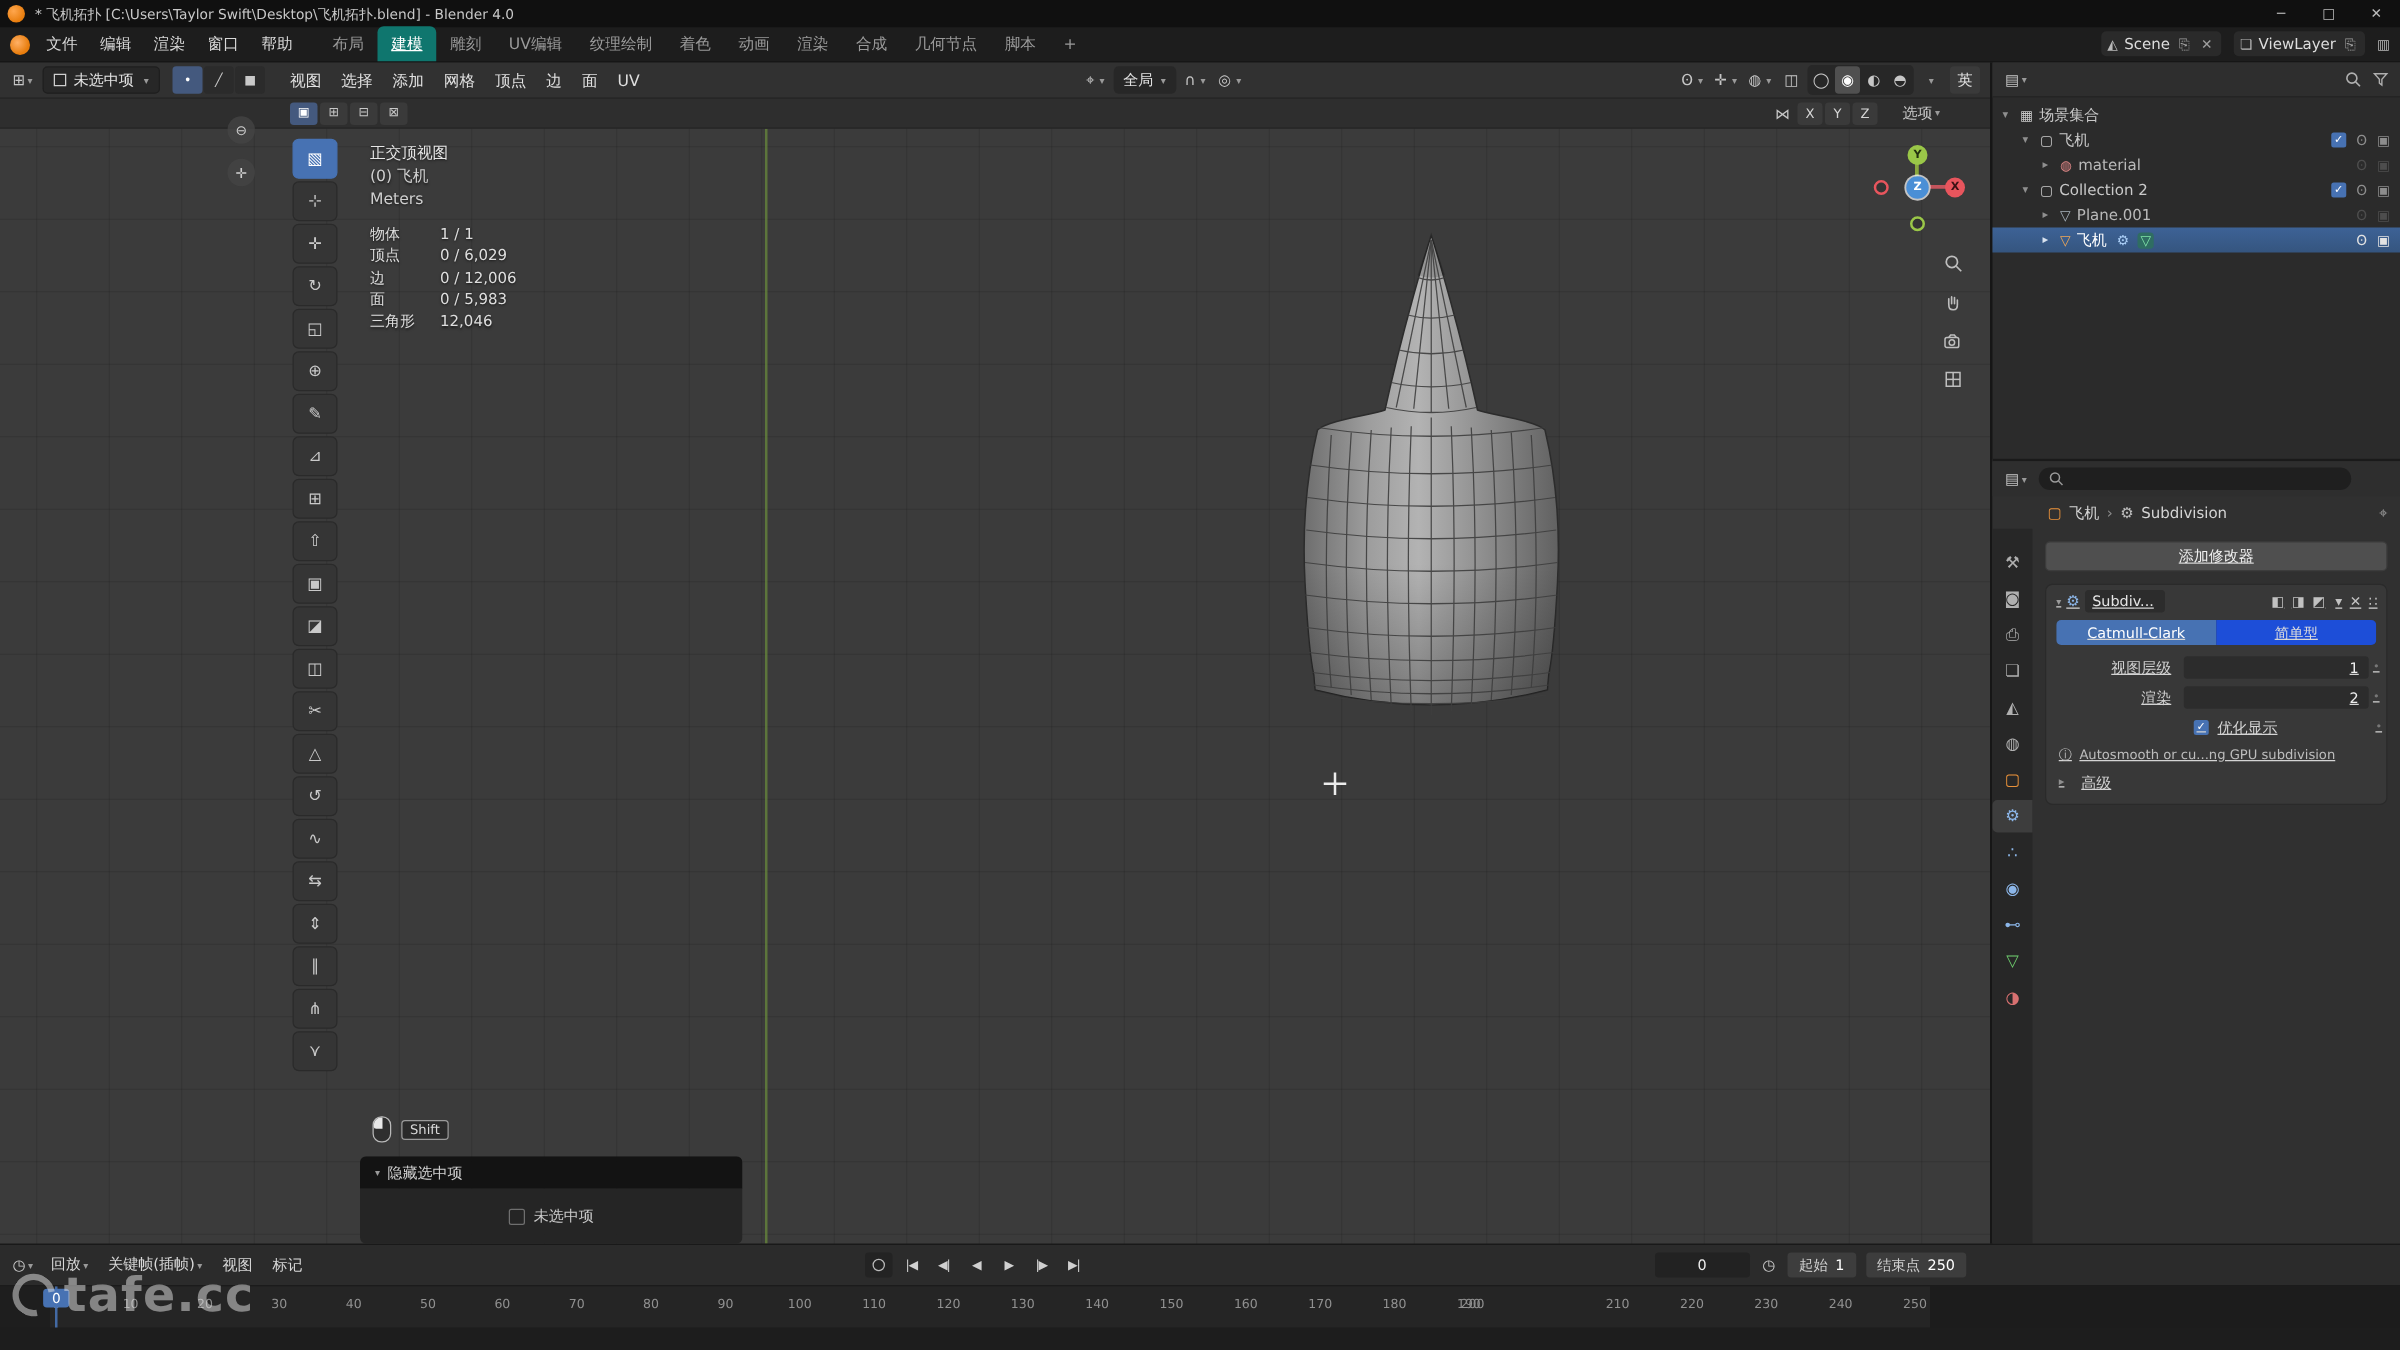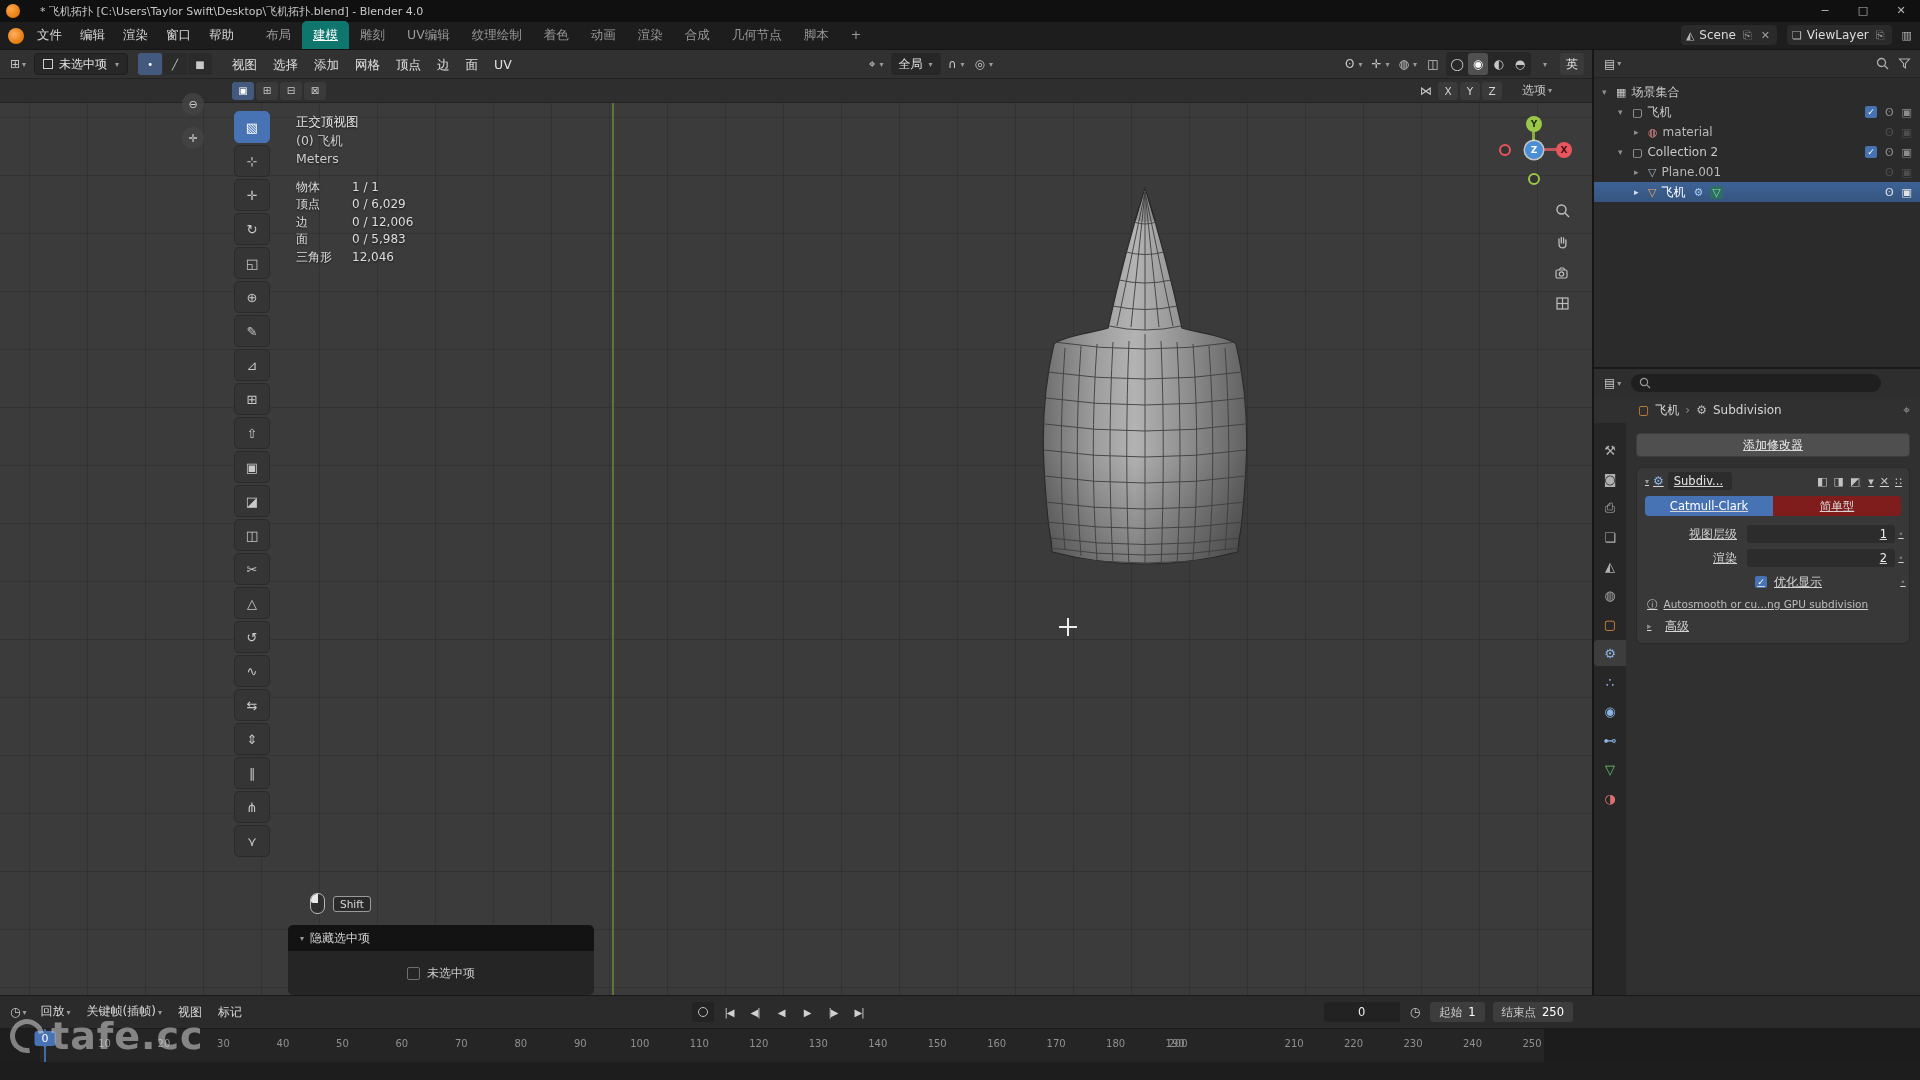--- a/index.html
+++ b/index.html
@@ -7,21 +7,21 @@
   #root {
     position:relative; width:1920px; height:1080px; overflow:hidden;
     font-family:"DejaVu Sans","Liberation Sans",sans-serif;
     color:#d4d4d4; background:#1d1d1d; font-size:12px;
   }
   .sp { flex:1; }
   .caret { font-size:8px; color:#9a9a9a; margin-left:2px; }
 
   
   #titlebar { position:absolute; top:0; left:0; right:0; height:22px; background:#101010;
-    display:flex; align-items:center; padding-left:6px; gap:20px; font-size:11px; color:#c8c8c8; }
+    display:flex; align-items:center; padding-left:6px; gap:8px; font-size:11px; color:#c8c8c8; }
   .tb-logo { width:14px; height:14px; border-radius:50%;
     background:radial-gradient(circle at 35% 35%, #ffa64d, #e87d0d 70%); }
   #win-controls { margin-left:auto; display:flex; height:22px; }
   .wbtn { width:38px; text-align:center; line-height:22px; font-size:11px; color:#bbb; }
 
   
   #topbar { position:absolute; top:22px; left:0; right:0; height:28px; background:#1d1d1d;
     display:flex; align-items:flex-end; padding:0 8px; border-bottom:1px solid #141414; }
   .tb2-logo { width:16px; height:16px; border-radius:50%; margin:0 4px 5px 0;
     background:radial-gradient(circle at 38% 38%, #ffb066, #e87d0d 65%); }
@@ -94,21 +94,21 @@
   .gball { position:absolute; width:16px; height:16px; border-radius:50%; display:flex; align-items:center;
     justify-content:center; font-size:9px; font-weight:bold; }
   .ghollow { position:absolute; width:12px; height:12px; border-radius:50%; background:rgba(30,30,30,.25); }
 
   .nav-col { position:absolute; left:1551px; top:96px; display:flex; flex-direction:column; gap:9px; align-items:center; }
   .nav-ic { width:22px; height:22px; display:flex; align-items:center; justify-content:center; opacity:.9; }
 
   .ch-h { position:absolute; left:1059px; top:523px; width:18px; height:1.5px; background:#ececec; }
   .ch-v { position:absolute; left:1067px; top:515px; width:1.5px; height:18px; background:#ececec; }
 
-  #mouse-hint { position:absolute; left:310px; top:790px; display:flex; align-items:center; gap:8px; }
+  #mouse-hint { position:absolute; left:298px; top:790px; display:flex; align-items:center; gap:8px; }
   .mouse-ic { width:15px; height:21px; border:1.5px solid #b9b9b9; border-radius:7px; position:relative;
     background:rgba(30,30,30,.4); }
   .mouse-ic::before { content:''; position:absolute; left:0; top:0; width:7px; height:9px;
     background:#e8e8e8; border-radius:6px 0 0 2px; }
   .key-badge { border:1px solid #9a9a9a; border-radius:3px; padding:1px 6px; font-size:10.5px;
     color:#d8d8d8; background:rgba(25,25,25,.5); }
 
   #redo-panel { position:absolute; left:288px; top:822px; width:306px; border-radius:5px; overflow:hidden; font-size:12px; }
   .rp-head { height:26px; background:rgba(16,16,16,.92); display:flex; align-items:center; gap:6px;
     padding:0 10px; color:#d2d2d2; }
@@ -149,21 +149,21 @@
   .pp-content { position:absolute; left:32px; top:54px; right:0; bottom:0; padding:10px 10px 0 10px;text-decoration:underline; }
   .add-mod-btn { width:100%; height:24px; background:#4f4f4f; border:1px solid #3c3c3c; border-radius:4px;
     color:#efefef; font-size:12px; display:flex; align-items:center; justify-content:center; }
   .mod-panel { margin-top:10px; background:#383838; border:1px solid #2a2a2a; border-radius:6px; padding-bottom:6px; }
   .mod-head { height:26px; display:flex; align-items:center; gap:4px; padding:0 6px; }
   .mod-name { background:#2c2c2c; border-radius:3px; height:18px; line-height:18px; padding:0 6px;
     color:#e5e5e5; font-size:11.5px; width:64px; overflow:hidden; white-space:nowrap; }
   .mh-ic { color:#c2c2c2; font-size:11px; padding:0 1px; }
   .mod-tabs { display:flex; margin:2px 8px 6px; height:20px; border-radius:4px; overflow:hidden; }
   .mtab { flex:1; display:flex; align-items:center; justify-content:center; font-size:11.5px;
-    background:#7f1d1d; color:#ddd; }
+    background:#1d4ed8; color:#ddd; }
   .mtab.active { background:#4772b3; color:#fff; }
   .mod-row { display:flex; align-items:center; height:24px; padding-right:2px; }
   .mr-label { width:110px; text-align:right; padding-right:10px; color:#cfcfcf; font-size:12px; }
   .mr-field { flex:1; height:18px; background:#2c2c2c; border-radius:3px; color:#efefef; font-size:11.5px;
     display:flex; align-items:center; justify-content:flex-end; padding:0 8px; }
   .decor-dot { width:12px; text-align:center; color:#777; font-size:9px; }
   .mod-check { display:flex; align-items:center; gap:7px; height:24px; padding-left:118px; color:#d5d5d5; }
   .mod-info { display:flex; align-items:flex-start; gap:6px; padding:4px 10px; color:#bdbdbd;
     font-size:10.5px; line-height:13px; }
   .mod-adv { display:flex; align-items:center; gap:6px; height:22px; padding:0 10px; color:#d0d0d0; font-size:12px; }

